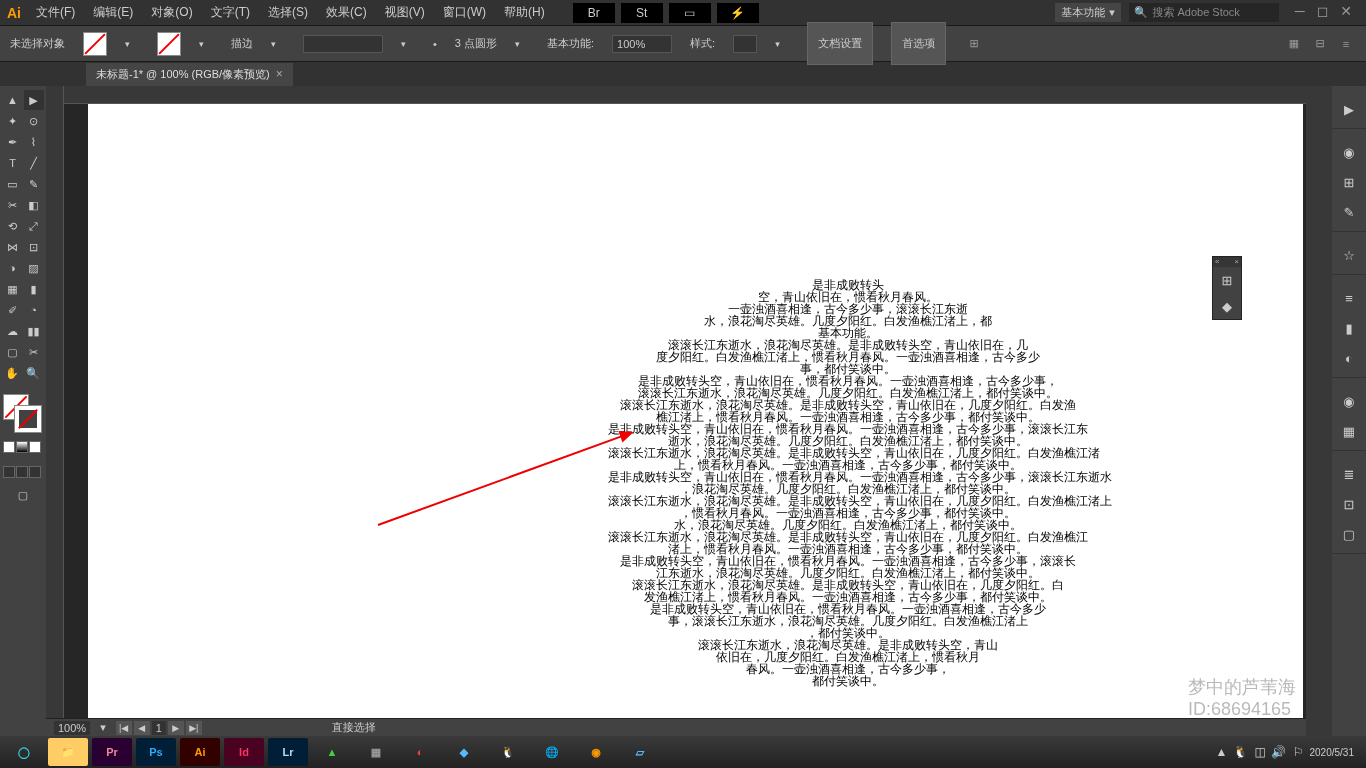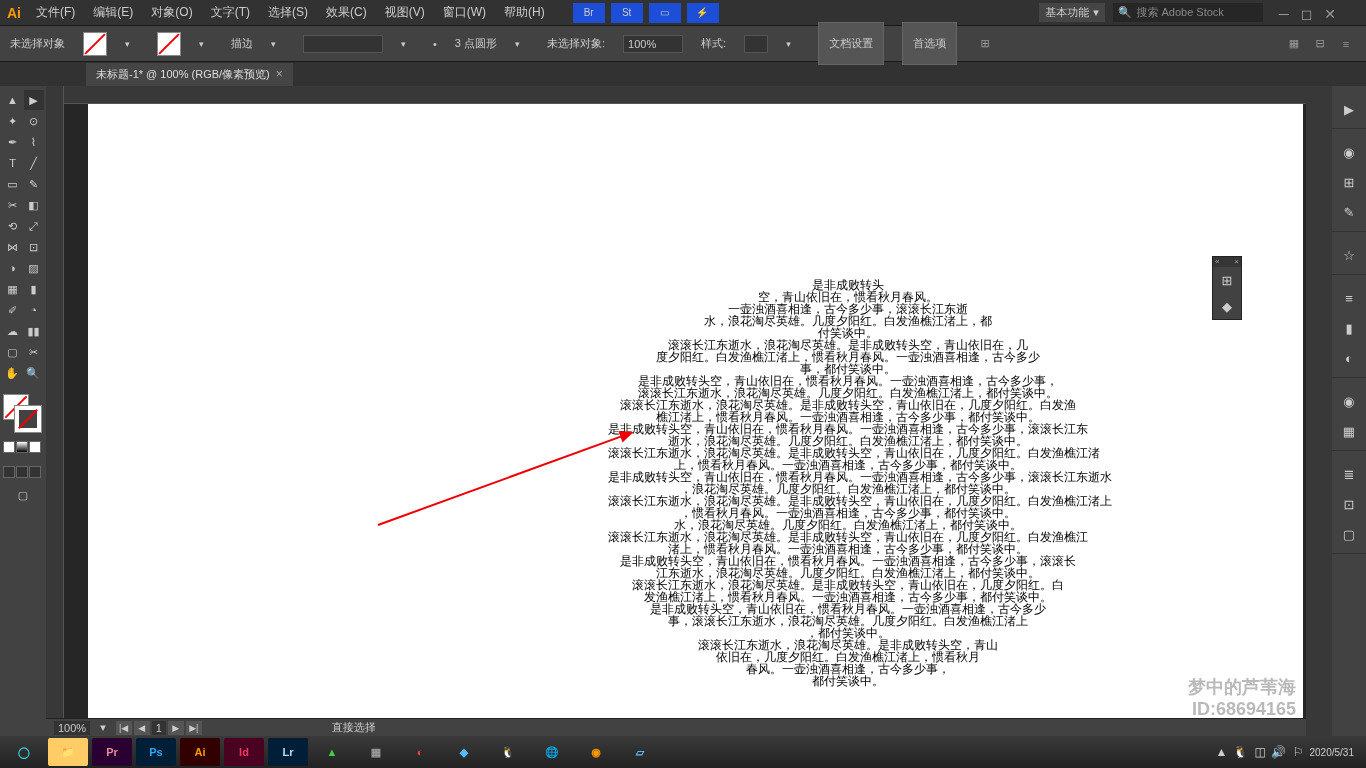--- a/index.html
+++ b/index.html
@@ -2,22 +2,22 @@
 <html><head>
 <meta charset="utf-8">
 <style>
 * { margin: 0; padding: 0; box-sizing: border-box; font-family: "Microsoft YaHei", sans-serif; }
 body { background: #323232; width: 1366px; height: 768px; overflow: hidden; position: relative; }
 
 .menubar { height: 26px; background: #323232; display: flex; align-items: center; border-bottom: 1px solid #1a1a1a; }
 .ai-logo { width: 28px; height: 26px; display: flex; align-items: center; justify-content: center; color: #ff9a00; font-weight: bold; font-size: 14px; }
 .menu-items { display: flex; gap: 2px; }
 .menu-item { color: #ccc; font-size: 12px; padding: 4px 8px; cursor: pointer; }
-.menu-right { margin-left: auto; display: flex; align-items: flex-end; gap: 8px; margin-right: 22px; }
-.menu-icon-btn { width: 32px; height: 20px; background: #1d4ed8; display: flex; align-items: center; justify-content: center; color: #ccc; font-size: 10px; }
+.menu-right { margin-left: auto; display: flex; align-items: flex-start; gap: 8px; margin-right: 6px; }
+.menu-icon-btn { width: 42px; height: 20px; background: #000000; display: flex; align-items: center; justify-content: center; color: #ccc; font-size: 12px; }
 .workspace-select { background: #454545; color: #ccc; padding: 2px 6px; font-size: 11px; display: flex; align-items: center; gap: 4px; }
 .search-box { background: #262626; color: #888; padding: 2px 6px; font-size: 11px; width: 150px; display: flex; align-items: center; gap: 4px; }
 .win-controls { display: flex; gap: 12px; color: #999; font-size: 14px; padding: 0 8px; }
 
 .control-bar { height: 36px; background: #424242; display: flex; align-items: center; padding: 0 10px; gap: 18px; border-bottom: 1px solid #1a1a1a; }
 .ctrl-label { color: #ccc; font-size: 11px; }
 .ctrl-swatch { width: 24px; height: 24px; background: #fff; border: 1px solid #888; position: relative; }
 .ctrl-swatch::after { content: ''; position: absolute; width: 28px; height: 2px; background: #e00; top: 10px; left: -3px; transform: rotate(-45deg); }
 .ctrl-dropdown { width: 14px; color: #ccc; font-size: 9px; }
 .ctrl-input { background: #333; color: #ccc; border: 1px solid #555; padding: 2px 4px; font-size: 11px; width: 60px; }
@@ -43,21 +43,21 @@
 
 .canvas-area { flex: 1; background: #262626; position: relative; overflow: hidden; }
 .ruler-h { position: absolute; top: 0; left: 18px; right: 0; height: 18px; background: #383838; border-bottom: 1px solid #555; }
 .ruler-v { position: absolute; top: 0; left: 0; bottom: 0; width: 18px; background: #383838; border-right: 1px solid #555; }
 .artboard { position: absolute; top: 18px; left: 42px; width: 1215px; height: 698px; background: #fff; }
 .text-shape { position: absolute; top: 175px; left: 520px; width: 480px; color: #000; font-size: 12px; line-height: 12px; text-align: center; }
 .text-line { white-space: nowrap; }
 .red-arrow { position: absolute; top: 420px; left: 290px; width: 270px; height: 2px; background: #e00; transform: rotate(-20deg); transform-origin: left; }
 .red-arrow::after { content: ''; position: absolute; right: -2px; top: -5px; border-left: 14px solid #e00; border-top: 6px solid transparent; border-bottom: 6px solid transparent; }
 .activate-win { position: absolute; right: 60px; bottom: 40px; color: #bbb; font-size: 14px; }
-.watermark { position: absolute; right: 10px; bottom: 16px; color: rgba(80,80,80,0.4); font-size: 18px; font-weight: bold; text-align: right; }
+.watermark { position: absolute; right: 10px; bottom: 16px; color: rgba(80,80,80,0.4); font-size: 18px; font-weight: normal; text-align: left; }
 
 .floating-panel { position: absolute; top: 170px; right: 64px; width: 30px; background: #424242; border: 1px solid #222; }
 .float-head { height: 10px; background: #353535; display: flex; justify-content: space-between; padding: 0 2px; font-size: 8px; color: #aaa; }
 .float-btn { height: 26px; display: flex; align-items: center; justify-content: center; color: #ccc; font-size: 13px; }
 
 .panel-right-narrow { width: 26px; background: #383838; }
 .panel-right { width: 34px; background: #424242; display: flex; flex-direction: column; gap: 4px; padding-top: 4px; }
 .panel-group { background: #424242; padding: 4px 0; border-bottom: 1px solid #333; }
 .panel-icon { width: 34px; height: 30px; display: flex; align-items: center; justify-content: center; color: #ccc; font-size: 13px; }
 
@@ -117,21 +117,21 @@
   <span class="ctrl-dropdown">▾</span>
   <div class="ctrl-swatch"></div>
   <span class="ctrl-dropdown">▾</span>
   <span class="ctrl-label">描边</span>
   <span class="ctrl-dropdown">▾</span>
   <div style="width:80px; height:18px; background:#333; border:1px solid #555;"></div>
   <span class="ctrl-dropdown">▾</span>
   <span class="ctrl-label">•</span>
   <span class="ctrl-label">3 点圆形</span>
   <span class="ctrl-dropdown">▾</span>
-  <span class="ctrl-label">未选择对象:</span>
+  <span class="ctrl-label">基本功能:</span>
   <input class="ctrl-input" value="100%" style="">
   <span class="ctrl-label">样式:</span>
   <div style="width:24px;height:18px;background:#333;border:1px solid #555;"></div>
   <span class="ctrl-dropdown">▾</span>
   <div class="ctrl-btn">文档设置</div>
   <div class="ctrl-btn">首选项</div>
   <div class="ctrl-icon">⊞</div>
   <div style="margin-left:auto; display:flex; gap:6px;">
     <div class="ctrl-icon">▦</div>
     <div class="ctrl-icon">⊟</div>
@@ -225,21 +225,21 @@
 
   <div class="canvas-area">
     <div class="ruler-v"></div>
     <div class="ruler-h"></div>
     <div class="artboard">
       <div class="text-shape" id="text-shape">
           <div class="text-line">是非成败转头</div>
           <div class="text-line">空，青山依旧在，惯看秋月春风。</div>
           <div class="text-line">一壶浊酒喜相逢，古今多少事，滚滚长江东逝</div>
           <div class="text-line">水，浪花淘尽英雄。几度夕阳红。白发渔樵江渚上，都</div>
-          <div class="text-line">付笑谈中。</div>
+          <div class="text-line">基本功能。</div>
           <div class="text-line">滚滚长江东逝水，浪花淘尽英雄。是非成败转头空，青山依旧在，几</div>
           <div class="text-line">度夕阳红。白发渔樵江渚上，惯看秋月春风。一壶浊酒喜相逢，古今多少</div>
           <div class="text-line">事，都付笑谈中。</div>
           <div class="text-line">是非成败转头空，青山依旧在，惯看秋月春风。一壶浊酒喜相逢，古今多少事，</div>
           <div class="text-line">滚滚长江东逝水，浪花淘尽英雄。几度夕阳红。白发渔樵江渚上，都付笑谈中。</div>
           <div class="text-line">滚滚长江东逝水，浪花淘尽英雄。是非成败转头空，青山依旧在，几度夕阳红。白发渔</div>
           <div class="text-line">樵江渚上，惯看秋月春风。一壶浊酒喜相逢，古今多少事，都付笑谈中。</div>
           <div class="text-line">是非成败转头空，青山依旧在，惯看秋月春风。一壶浊酒喜相逢，古今多少事，滚滚长江东</div>
           <div class="text-line">逝水，浪花淘尽英雄。几度夕阳红。白发渔樵江渚上，都付笑谈中。</div>
           <div class="text-line">滚滚长江东逝水，浪花淘尽英雄。是非成败转头空，青山依旧在，几度夕阳红。白发渔樵江渚</div>

